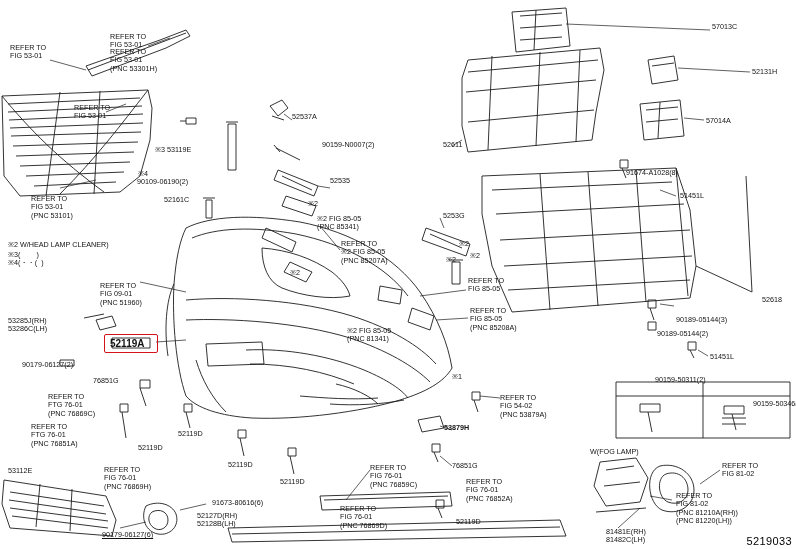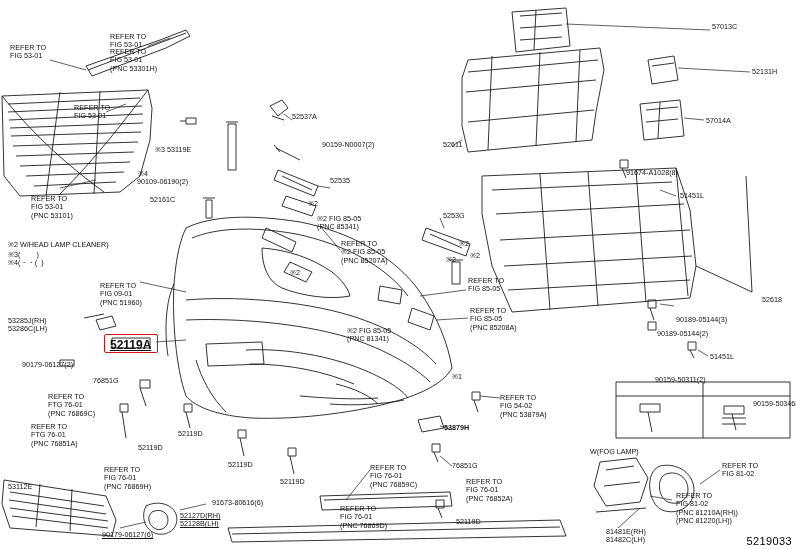--- a/index.html
+++ b/index.html
@@ -1,21 +1,21 @@
 <!DOCTYPE html>
 <html><head>
 <meta charset="utf-8">
 <style>
   html,body{margin:0;padding:0;background:#ffffff;}
   body{width:796px;height:549px;position:relative;overflow:hidden;
        font-family:"Liberation Sans",sans-serif;color:#000;}
   #stage{position:absolute;left:0;top:0;width:796px;height:549px;}
   .lbl{position:absolute;font-size:7.2px;line-height:8.4px;white-space:pre;color:#111;letter-spacing:0px;}
   .hl{position:absolute;border:1.3px solid #d4121a;border-radius:2px;}
-  .hlt{position:absolute;font-size:12px;font-weight:bold;color:#111;text-decoration:underline;}
+  .hlt{position:absolute;font-size:10px;font-weight:bold;color:#111;}
   svg{position:absolute;left:0;top:0;}
   .sig{position:absolute;right:4px;bottom:2px;font-size:11px;letter-spacing:.4px;}
 </style>
 </head>
 <body>
 
 <div id="stage">
 
   <svg width="796" height="549">
     <g fill="none" stroke="#1d1d1d" stroke-width="0.9">
@@ -235,21 +235,21 @@
 FIG 53-01
 (PNC 53301H)</div>
     <div class="lbl" style="left:74px;top:104px;">REFER TO
 FIG 53-01</div>
     <div class="lbl" style="left:155px;top:122px;margin-top:24px;">※3 53119E</div>
     <div class="lbl" style="left:292px;top:113px;">52537A</div>
     <div class="lbl" style="left:286px;top:141px;padding-left:36px;">90159-N0007(2)</div>
     <div class="lbl" style="left:330px;top:177px;">52535</div>
     <div class="lbl" style="left:138px;top:170px;">※4</div>
     <div class="lbl" style="left:137px;top:178px;">90109-06190(2)</div>
-    <div class="lbl" style="left:150px;top:196px;text-align:right;">52161C</div>
+    <div class="lbl" style="left:164px;top:196px;text-align:right;">52161C</div>
     <div class="lbl" style="left:31px;top:195px;">REFER TO
 FIG 53-01
 (PNC 53101)</div>
     <div class="lbl" style="left:317px;top:215px;">※2 FIG 85-05
 (PNC 85341)</div>
     <div class="lbl" style="left:341px;top:240px;">REFER TO
 ※2 FIG 85-05
 (PNC 85207A)</div>
     <div class="lbl" style="left:443px;top:212px;">5253G</div>
     <div class="lbl" style="left:446px;top:256px;">※2</div>
@@ -274,40 +274,40 @@
 FTG 76-01
 (PNC 76869C)</div>
     <div class="lbl" style="left:31px;top:423px;">REFER TO
 FTG 76-01
 (PNC 76851A)</div>
     <div class="lbl" style="left:138px;top:444px;">52119D</div>
     <div class="lbl" style="left:178px;top:430px;">52119D</div>
     <div class="lbl" style="left:104px;top:466px;">REFER TO
 FIG 76-01
 (PNC 76869H)</div>
-    <div class="lbl" style="left:8px;top:467px;margin-top:16px;">53112E</div>
+    <div class="lbl" style="left:8px;top:467px;">53112E</div>
     <div class="lbl" style="left:228px;top:461px;">52119D</div>
     <div class="lbl" style="left:280px;top:478px;">52119D</div>
     <div class="lbl" style="left:370px;top:464px;">REFER TO
 FIG 76-01
 (PNC 76859C)</div>
     <div class="lbl" style="left:452px;top:462px;">76851G</div>
     <div class="lbl" style="left:466px;top:478px;">REFER TO
 FIG 76-01
 (PNC 76852A)</div>
     <div class="lbl" style="left:340px;top:505px;">REFER TO
 FIG 76-01
 (PNC 76869D)</div>
     <div class="lbl" style="left:456px;top:518px;">52119D</div>
     <div class="lbl" style="left:444px;top:424px;font-weight:bold;">53879H</div>
     <div class="lbl" style="left:500px;top:394px;">REFER TO
 FIG 54-02
 (PNC 53879A)</div>
     <div class="lbl" style="left:212px;top:499px;">91673-80616(6)</div>
-    <div class="lbl" style="left:180px;top:512px;text-decoration:underline;">52127D(RH)
+    <div class="lbl" style="left:197px;top:512px;">52127D(RH)
 52128B(LH)</div>
     <div class="lbl" style="left:102px;top:531px;text-decoration:underline;">90179-06127(6)</div>
     <div class="lbl" style="left:712px;top:23px;">57013C</div>
     <div class="lbl" style="left:752px;top:68px;">52131H</div>
     <div class="lbl" style="left:706px;top:117px;">57014A</div>
     <div class="lbl" style="left:443px;top:141px;">52611</div>
     <div class="lbl" style="left:626px;top:169px;">91674-A1028(8)</div>
     <div class="lbl" style="left:680px;top:192px;">51451L</div>
     <div class="lbl" style="left:459px;top:240px;">※2</div>
     <div class="lbl" style="left:470px;top:252px;">※2</div>

